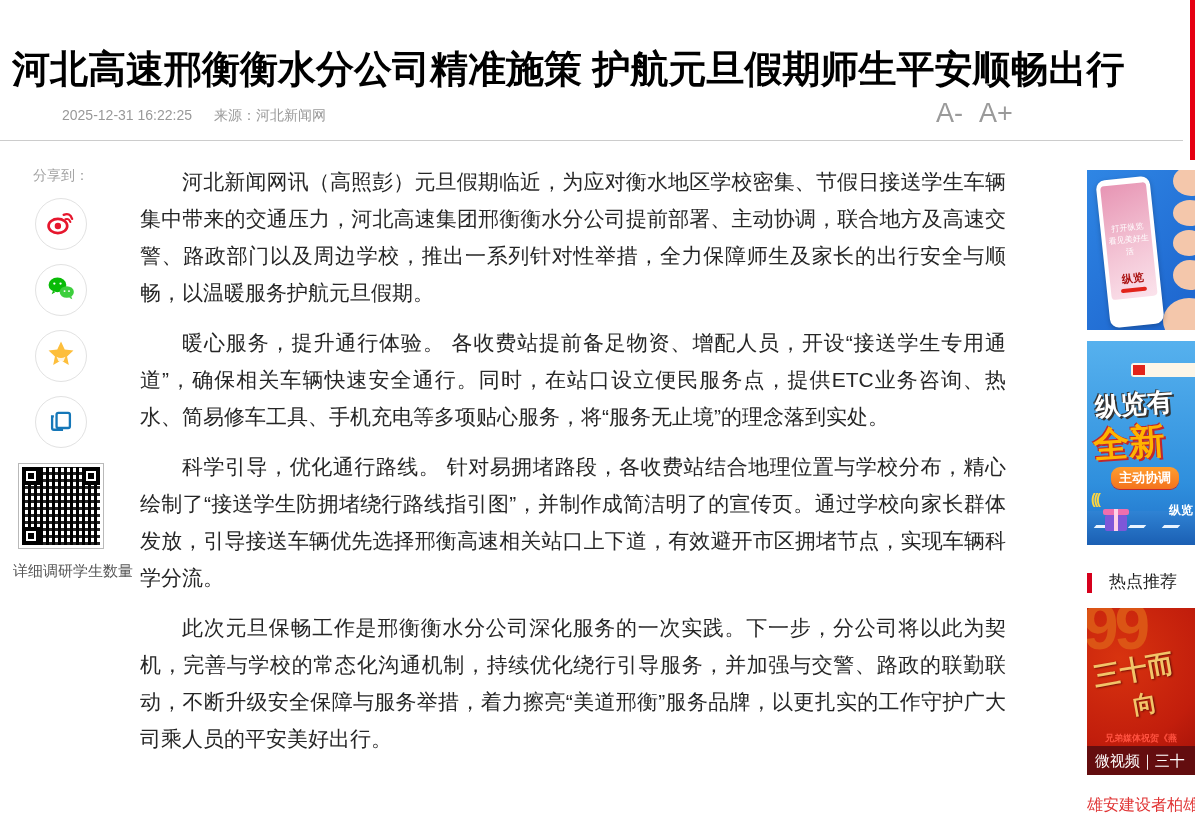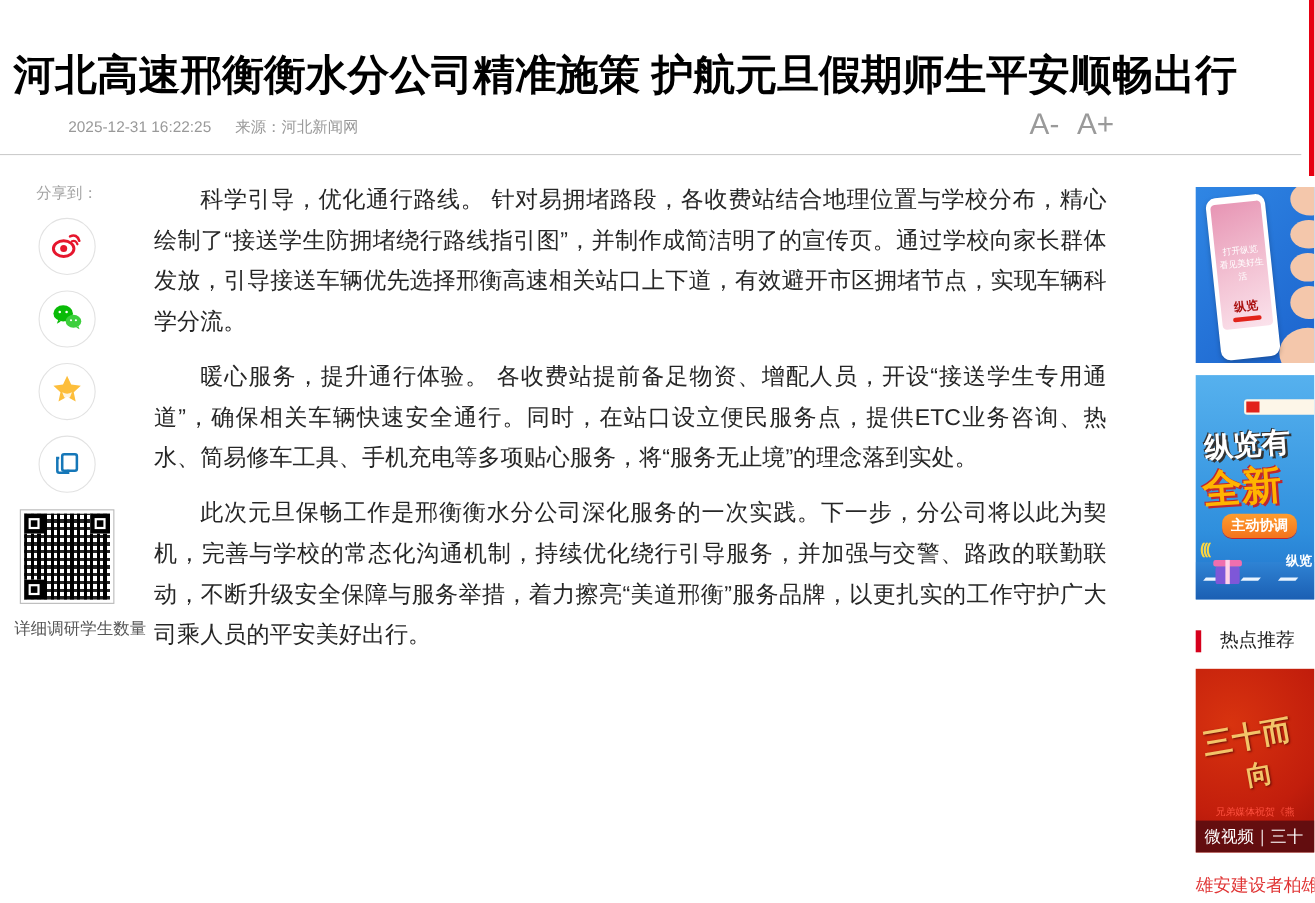--- a/index.html
+++ b/index.html
@@ -76,21 +76,21 @@
   .hot-title{margin-left:17px;font-size:17px;color:#222;white-space:nowrap;}
   .hot-poster{position:absolute;left:1087px;top:608px;width:108px;height:167px;overflow:hidden;cursor:pointer;
     background:radial-gradient(circle at 30% 30%,#d8330f 0%,#c21e0c 60%,#9d0f08 100%);}
   .poster-number{position:absolute;left:-4px;top:-18px;font-size:64px;font-weight:bold;color:#dd5a16;
     white-space:nowrap;letter-spacing:-4px;opacity:.9;}
   .poster-callig{position:absolute;left:6px;top:44px;font-size:27px;font-weight:bold;color:#f3c469;
     white-space:nowrap;transform:rotate(-10deg);text-shadow:1px 1px 2px #6b0d05;font-family:"Liberation Serif",serif;}
   .poster-callig2{position:absolute;left:46px;top:80px;font-size:24px;font-weight:bold;color:#f3c469;
     transform:rotate(-10deg);text-shadow:1px 1px 2px #6b0d05;font-family:"Liberation Serif",serif;}
   .poster-foot{position:absolute;left:0;right:0;bottom:30px;font-size:9px;color:#ff5240;
-    white-space:nowrap;text-align:center;font-weight:normal;}
+    white-space:nowrap;text-align:center;font-weight:bold;}
   .poster-caption{position:absolute;left:0;right:0;bottom:0;height:29px;background:rgba(94,13,16,.93);
     color:#fff;font-size:15px;line-height:29px;padding-left:8px;white-space:nowrap;}
   .hot-link{position:absolute;left:1087px;top:795px;font-size:16px;color:#e03434;white-space:nowrap;cursor:pointer;}
 
   .edge-strip{position:absolute;left:1190px;top:0;width:5px;height:160px;background:#e60012;}
 
   
   .share-btn svg{width:32px;height:32px;}
 </style>
 </head>
@@ -161,22 +161,23 @@
   <div class="qr-box">
     <div class="qr-inner">
       <div class="finder f-tl"></div>
       <div class="finder f-tr"></div>
       <div class="finder f-bl"></div>
     </div>
   </div>
   <div class="qr-caption">详细调研学生数量</div>
 
   <div class="article">
+    <p>河北新闻网讯（高照彭）元旦假期临近，为应对衡水地区学校密集、节假日接送学生车辆集中带来的交通压力，河北高速集团邢衡衡水分公司提前部署、主动协调，联合地方及高速交警、路政部门以及周边学校，推出一系列针对性举措，全力保障师生及家长的出行安全与顺畅，以温暖服务护航元旦假期。</p>
+    <p>暖心服务，提升通行体验。 各收费站提前备足物资、增配人员，开设“接送学生专用通道”，确保相关车辆快速安全通行。同时，在站口设立便民服务点，提供ETC业务咨询、热水、简易修车工具、手机充电等多项贴心服务，将“服务无止境”的理念落到实处。</p>
     <p>科学引导，优化通行路线。 针对易拥堵路段，各收费站结合地理位置与学校分布，精心绘制了“接送学生防拥堵绕行路线指引图”，并制作成简洁明了的宣传页。通过学校向家长群体发放，引导接送车辆优先选择邢衡高速相关站口上下道，有效避开市区拥堵节点，实现车辆科学分流。</p>
-    <p>暖心服务，提升通行体验。 各收费站提前备足物资、增配人员，开设“接送学生专用通道”，确保相关车辆快速安全通行。同时，在站口设立便民服务点，提供ETC业务咨询、热水、简易修车工具、手机充电等多项贴心服务，将“服务无止境”的理念落到实处。</p>
     <p>此次元旦保畅工作是邢衡衡水分公司深化服务的一次实践。下一步，分公司将以此为契机，完善与学校的常态化沟通机制，持续优化绕行引导服务，并加强与交警、路政的联勤联动，不断升级安全保障与服务举措，着力擦亮“美道邢衡”服务品牌，以更扎实的工作守护广大司乘人员的平安美好出行。</p>
 
   </div>
 
   <div class="ad ad1">
     <span class="finger" style="right:-14px;top:-4px;width:36px;height:30px;"></span>
     <span class="finger" style="right:-12px;top:30px;width:34px;height:26px;"></span>
     <span class="finger" style="right:-10px;top:60px;width:32px;height:26px;"></span>
     <span class="finger" style="right:-12px;top:90px;width:34px;height:30px;"></span>
     <span class="finger" style="right:-20px;bottom:-14px;width:52px;height:46px;"></span>
@@ -210,20 +211,21 @@
     <div class="gift"></div>
     <div class="ad2-mark">纵览</div>
   </div>
 
   <div class="hot-header">
     <span class="hot-bar"></span>
     <span class="hot-title">热点推荐</span>
   </div>
 
   <div class="hot-poster">
+    <div class="poster-number">99</div>
     <div class="poster-callig">三十而</div>
     <div class="poster-callig2">向</div>
     <div class="poster-foot">兄弟媒体祝贺《燕</div>
     <div class="poster-caption">微视频｜三十</div>
   </div>
 
   <a class="hot-link">雄安建设者柏雄</a>
 
   <div class="edge-strip"></div>
 

